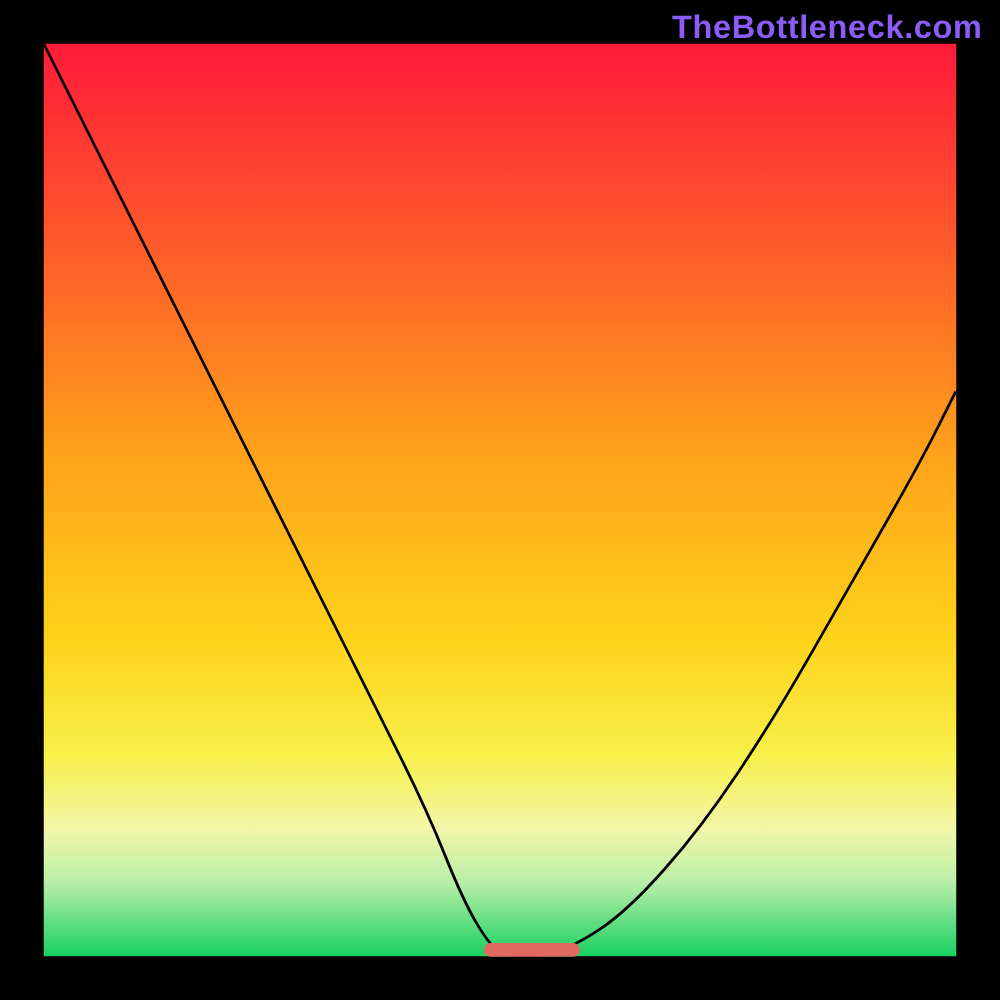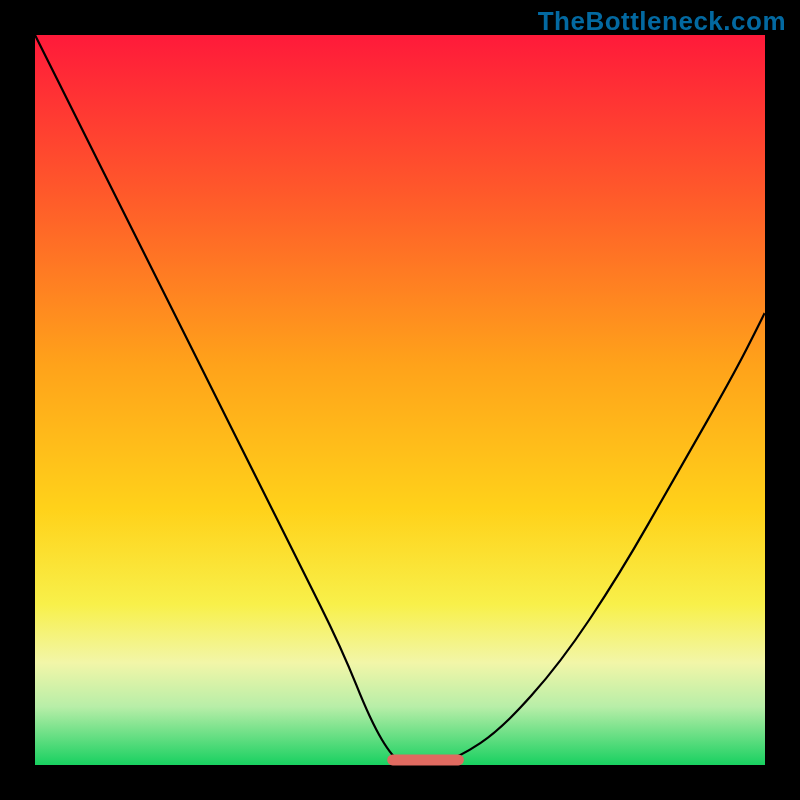--- a/index.html
+++ b/index.html
@@ -16,21 +16,21 @@
     background: #000;
     position: relative;
   }
   .watermark {
     position: absolute;
     top: 6px;
     right: 14px;
     font-family: Arial, Helvetica, sans-serif;
     font-size: 26px;
     font-weight: bold;
-    color: #0369a1;
+    color: #8b5cf6;
     letter-spacing: 0.5px;
     user-select: none;
   }
   svg.plot {
     position: absolute;
     left: 0;
     top: 0;
   }
 </style>
 </head>

